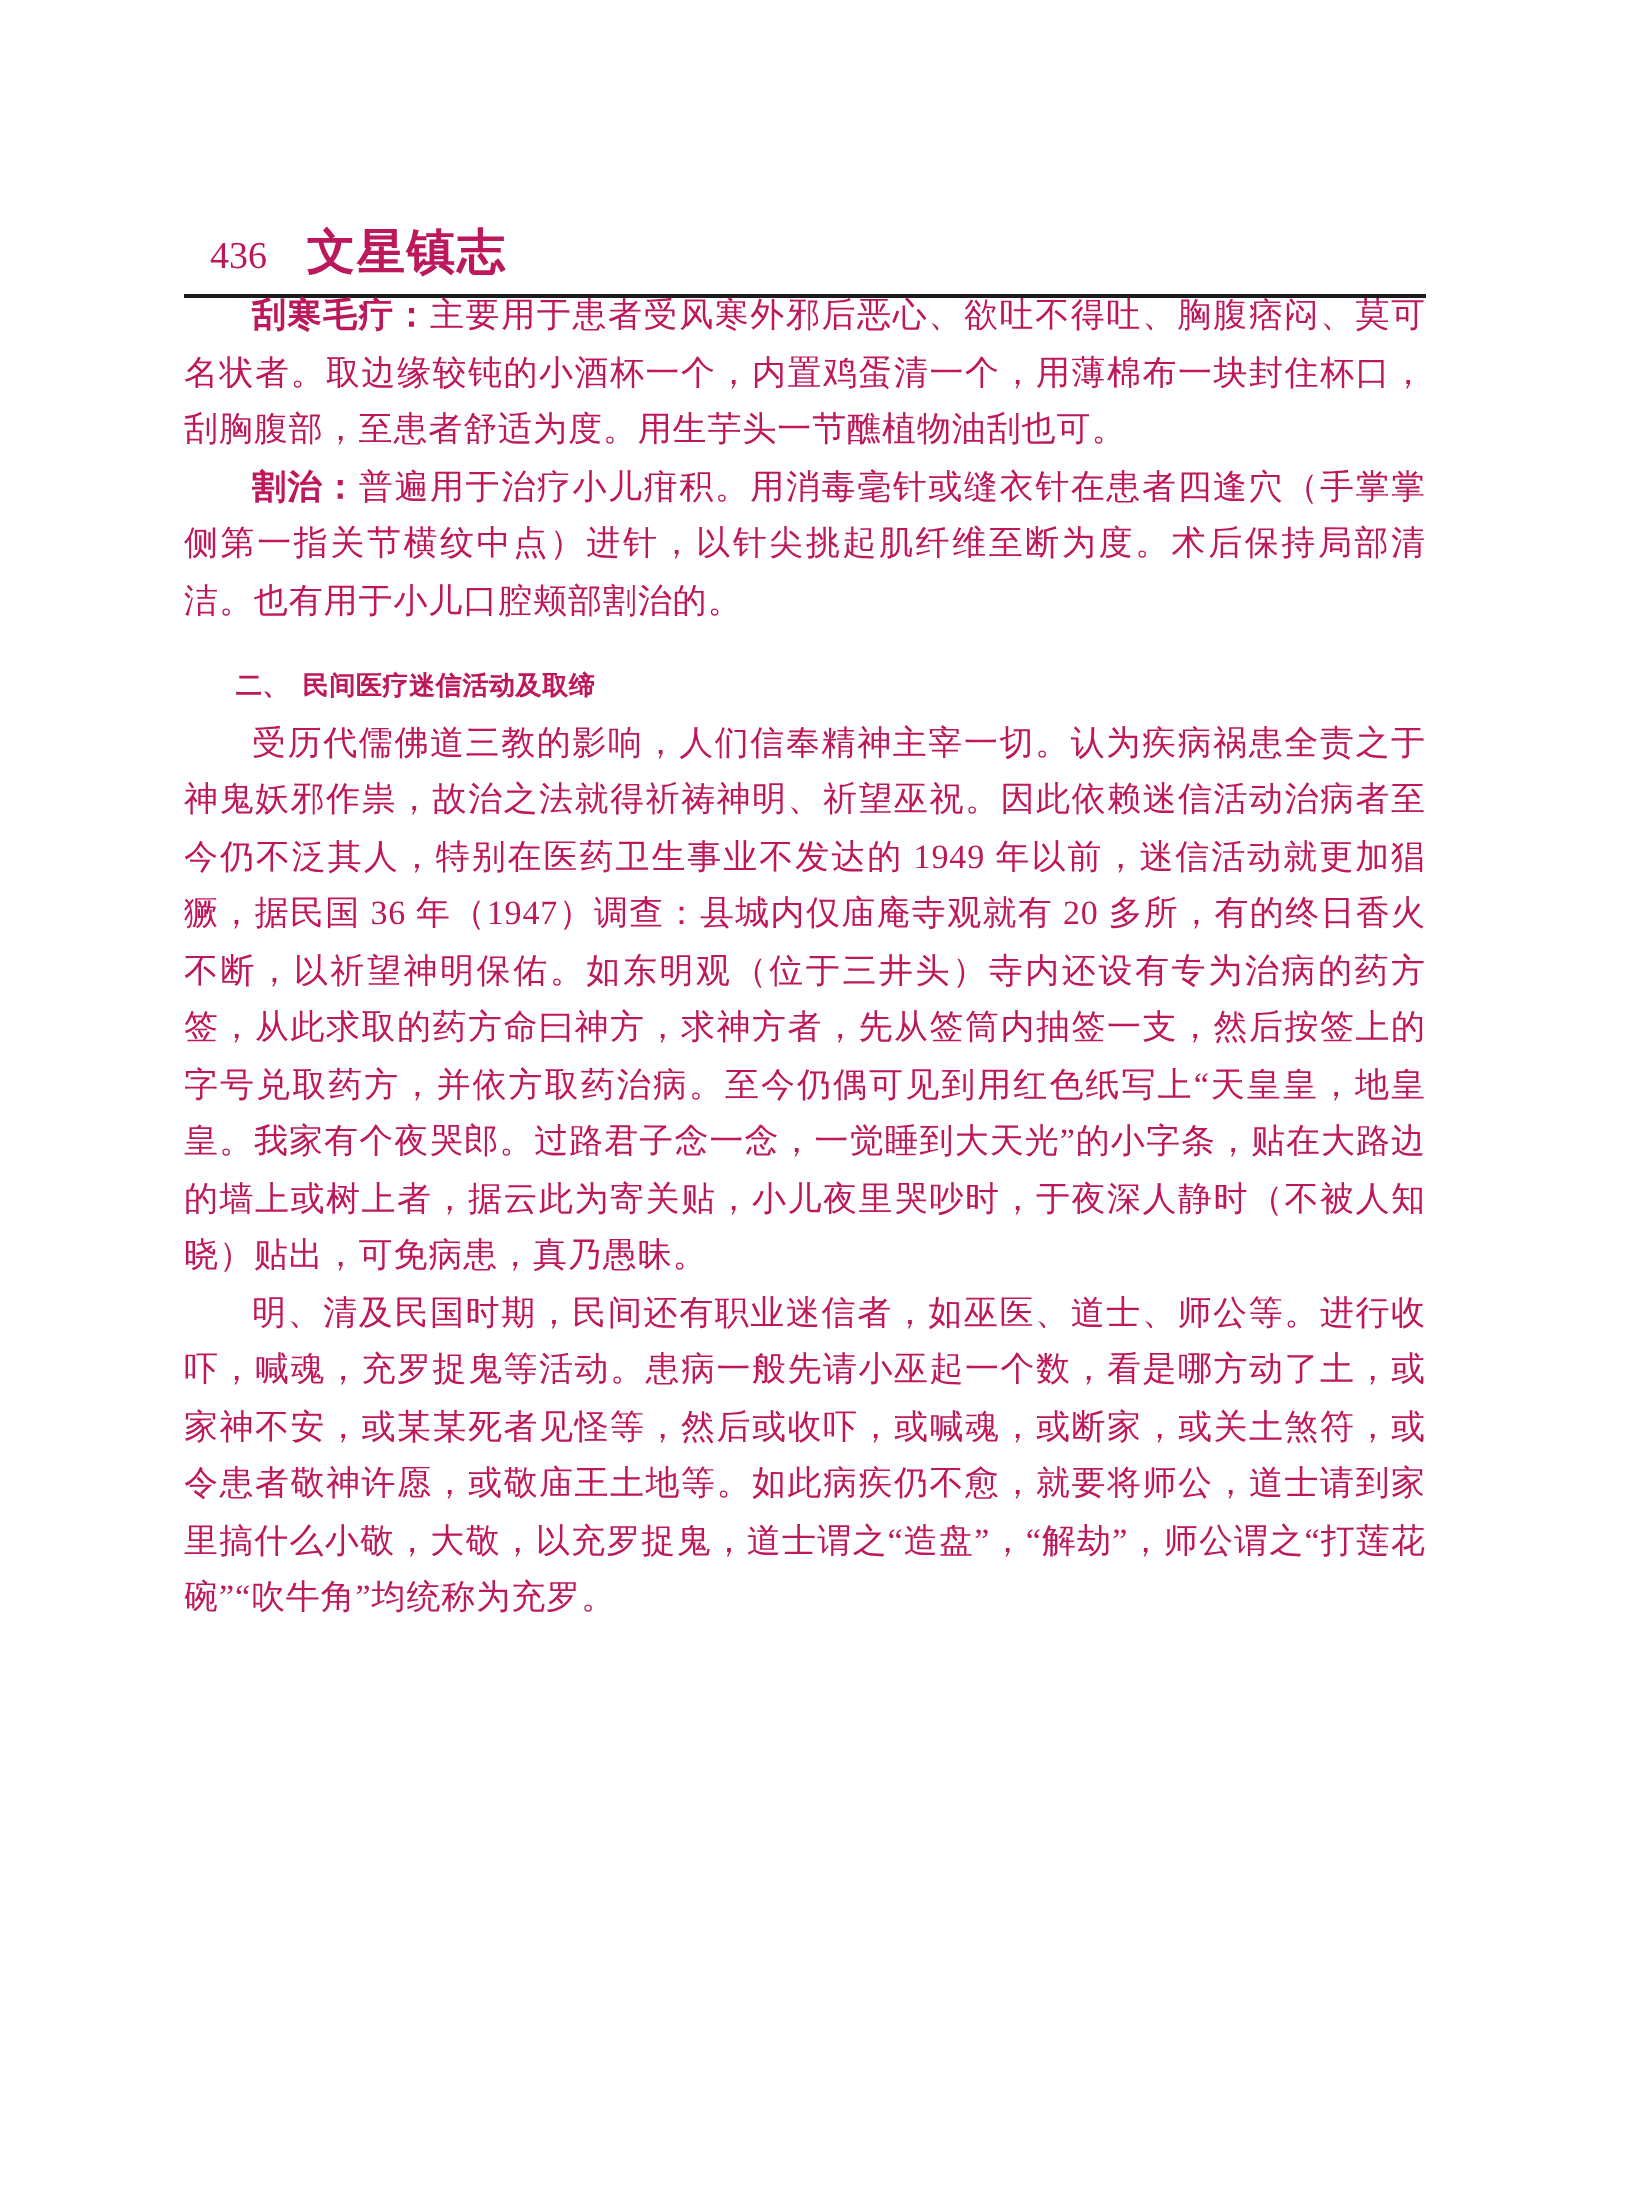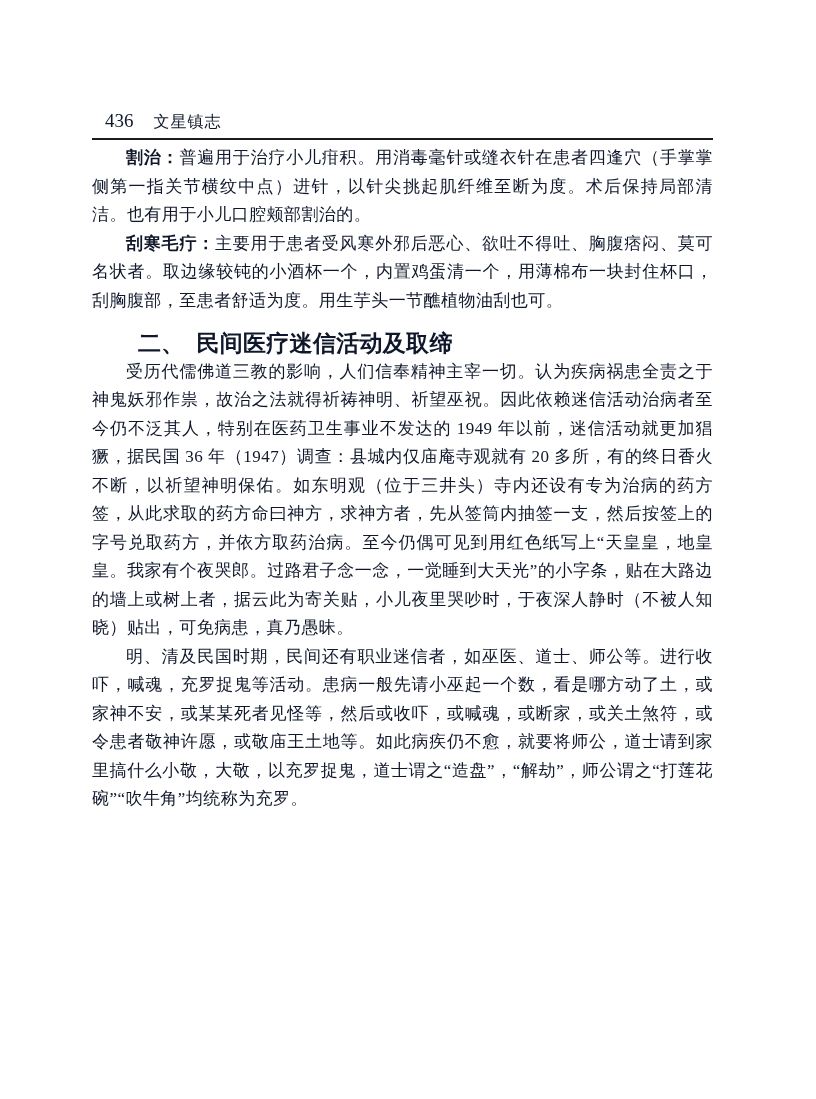--- a/index.html
+++ b/index.html
@@ -1,43 +1,43 @@
 <!DOCTYPE html>
 <html><head>
 <meta charset="utf-8">
 <style>
   html, body { margin: 0; padding: 0; background: #ffffff; }
   .page {
     position: relative;
     width: 816px;
     height: 1099px;
     background: #ffffff;
-    color: #0f172a;
+    color: #be185d;
     overflow: hidden;
   }
   .page-header {
     position: absolute;
     left: 92px;
     top: 110px;
     width: 621px;
     display: flex;
     align-items: baseline;
     gap: 20px;
     border-bottom: 2px solid #1c1c1c;
     padding-bottom: 5px;
   }
   .page-num {
     font-family: "Liberation Serif", "DejaVu Serif", serif;
     font-size: 19px;
     padding-left: 13px;
   }
   .book-title {
     font-family: "Liberation Sans", "DejaVu Sans", sans-serif;
-    font-weight: 400;
-    font-size: 16px;
+    font-weight: 700;
+    font-size: 24px;
     letter-spacing: 1px;
   }
   .page-body {
     position: absolute;
     left: 92px;
     top: 144px;
     width: 621px;
     font-family: "Liberation Serif", "DejaVu Serif", serif;
     font-size: 17px;
     letter-spacing: 0.45px;
@@ -47,42 +47,42 @@
   .para {
     margin: 0;
     text-indent: 2em;
   }
   .para .lead {
     font-weight: 700;
   }
   .section-heading {
     margin: 14px 0 0 0;
     font-family: "Liberation Sans", "DejaVu Sans", sans-serif;
-    font-size: 23px;
+    font-size: 13px;
     font-weight: 700;
     line-height: 28.5px;
     text-indent: 2em;
     letter-spacing: 0.3px;
   }
 </style>
 </head>
 <body>
 
 <div class="page">
 
   <header class="page-header">
     <span class="page-num">436</span>
     <span class="book-title">文星镇志</span>
   </header>
 
   <main class="page-body">
 
+    <p class="para"><span class="lead">刮寒毛疔：</span><span>主要用于患者受风寒外邪后恶心、欲吐不得吐、胸腹痞闷、莫可名状者。取边缘较钝的小酒杯一个，内置鸡蛋清一个，用薄棉布一块封住杯口，刮胸腹部，至患者舒适为度。用生芋头一节醮植物油刮也可。</span></p>
+
     <p class="para"><span class="lead">割治：</span><span>普遍用于治疗小儿疳积。用消毒毫针或缝衣针在患者四逢穴（手掌掌侧第一指关节横纹中点）进针，以针尖挑起肌纤维至断为度。术后保持局部清洁。也有用于小儿口腔颊部割治的。</span></p>
-
-    <p class="para"><span class="lead">刮寒毛疔：</span><span>主要用于患者受风寒外邪后恶心、欲吐不得吐、胸腹痞闷、莫可名状者。取边缘较钝的小酒杯一个，内置鸡蛋清一个，用薄棉布一块封住杯口，刮胸腹部，至患者舒适为度。用生芋头一节醮植物油刮也可。</span></p>
 
 
 
     <h2 class="section-heading">二、 民间医疗迷信活动及取缔</h2>
 
     <p class="para">受历代儒佛道三教的影响，人们信奉精神主宰一切。认为疾病祸患全责之于神鬼妖邪作祟，故治之法就得祈祷神明、祈望巫祝。因此依赖迷信活动治病者至今仍不泛其人，特别在医药卫生事业不发达的 1949 年以前，迷信活动就更加猖獗，据民国 36 年（1947）调查：县城内仅庙庵寺观就有 20 多所，有的终日香火不断，以祈望神明保佑。如东明观（位于三井头）寺内还设有专为治病的药方签，从此求取的药方命曰神方，求神方者，先从签筒内抽签一支，然后按签上的字号兑取药方，并依方取药治病。至今仍偶可见到用红色纸写上“天皇皇，地皇皇。我家有个夜哭郎。过路君子念一念，一觉睡到大天光”的小字条，贴在大路边的墙上或树上者，据云此为寄关贴，小儿夜里哭吵时，于夜深人静时（不被人知晓）贴出，可免病患，真乃愚昧。</p>
 
     <p class="para">明、清及民国时期，民间还有职业迷信者，如巫医、道士、师公等。进行收吓，喊魂，充罗捉鬼等活动。患病一般先请小巫起一个数，看是哪方动了土，或家神不安，或某某死者见怪等，然后或收吓，或喊魂，或断家，或关土煞符，或令患者敬神许愿，或敬庙王土地等。如此病疾仍不愈，就要将师公，道士请到家里搞什么小敬，大敬，以充罗捉鬼，道士谓之“造盘”，“解劫”，师公谓之“打莲花碗”“吹牛角”均统称为充罗。</p>
 
   </main>

